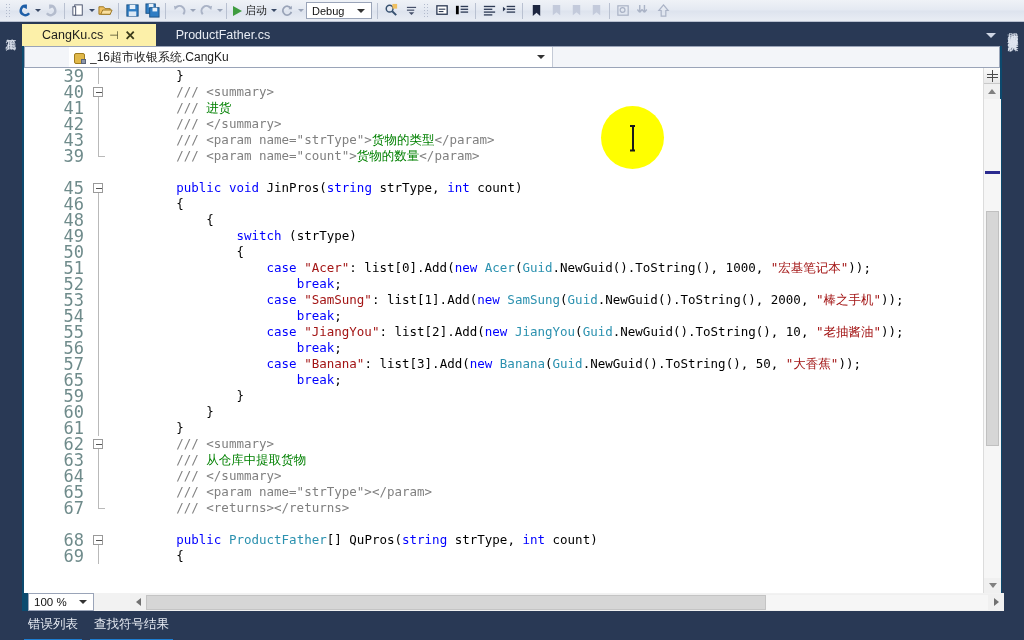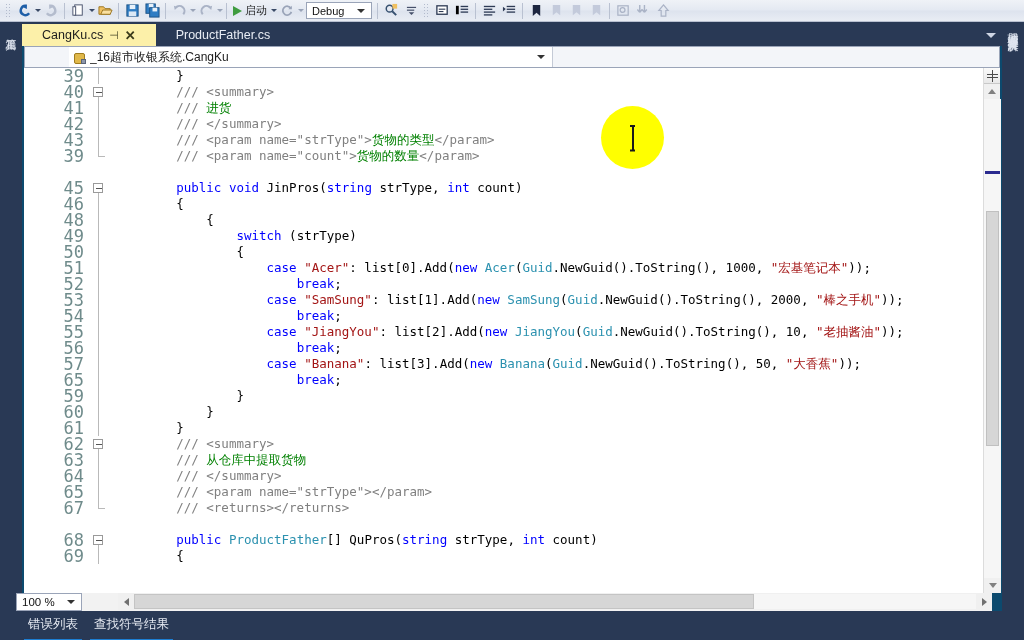--- a/index.html
+++ b/index.html
@@ -167,22 +167,22 @@
     border-top: 5px solid #808080; }
   .vs-track { position: absolute; left: 0; top: 31px; width: 17px; bottom: 15px; background: #f6f6f6; }
   .vs-thumb { position: absolute; left: 2px; top: 112px; width: 13px; height: 235px;
     background: #d6d6d6; border: 1px solid #c0c0c0; }
   .vs-mark { position: absolute; left: 1px; top: 72px; width: 15px; height: 3px; background: #2b2b8f; }
   .vs-arrow-bot { position: absolute; left: 0; bottom: 0; width: 17px; height: 15px;
     display: flex; align-items: center; justify-content: center; background: #f0f0f0; }
 
   
   .editor-bottom {
-    position: absolute; left: 16px; top: 593px; width: 976px; height: 18px;
-    display: flex; align-items: flex-start; background: #f2f2f2; gap: 36px;
+    position: absolute; left: 28px; top: 593px; width: 976px; height: 18px;
+    display: flex; align-items: center; background: #f2f2f2; gap: 36px;
   }
   .zoom-combo {
     width: 66px; height: 18px; border: 1px solid #9aa4b8; background: #fff;
     display: flex; align-items: center; justify-content: space-between;
     padding: 0 3px 0 5px; font-size: 11.5px; color: #111; flex: none;
   }
   .hscroll { flex: 1; height: 17px; background: #f0f0f0; display: flex; align-items: center; }
   .hs-arrow { width: 16px; height: 17px; display: flex; align-items: center; justify-content: center; }
   .ar-lf { width: 0; height: 0; border-top: 4px solid transparent; border-bottom: 4px solid transparent;
     border-right: 5px solid #707070; }

